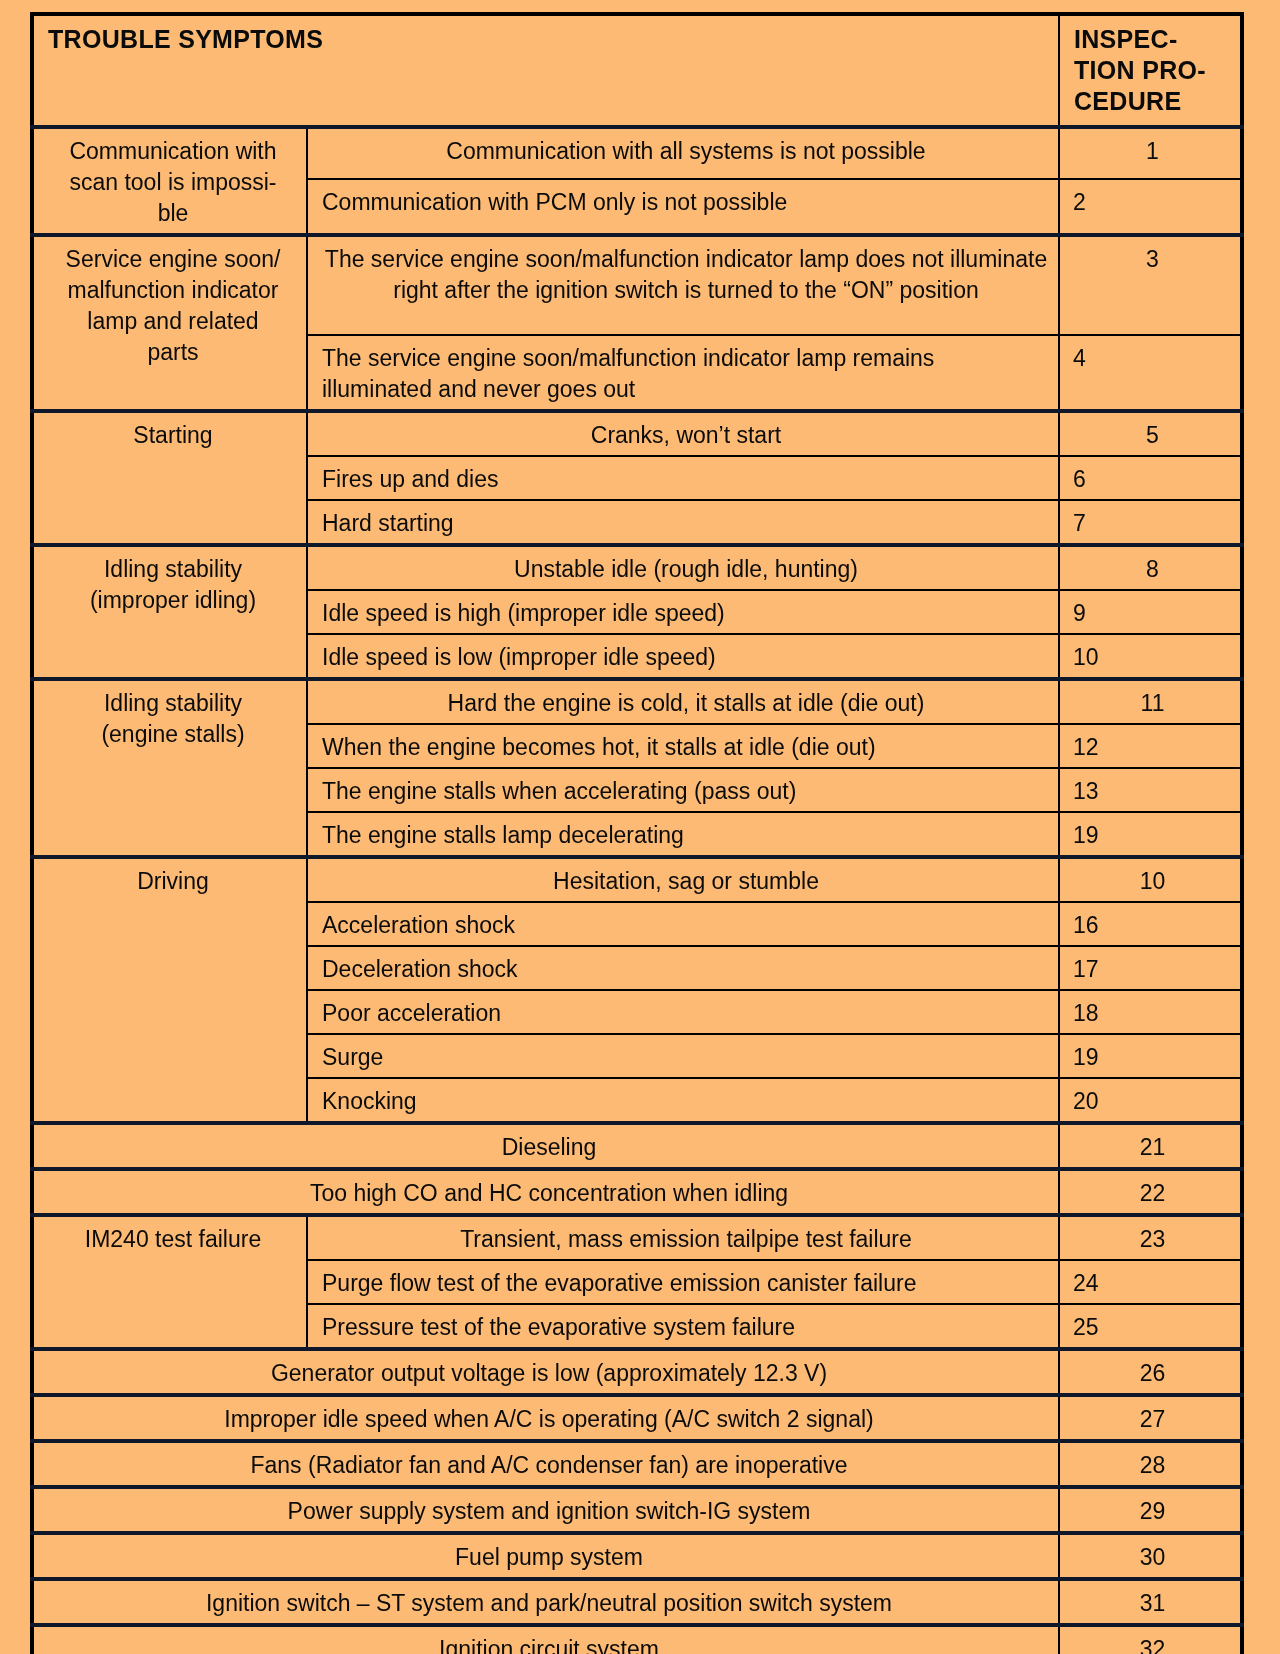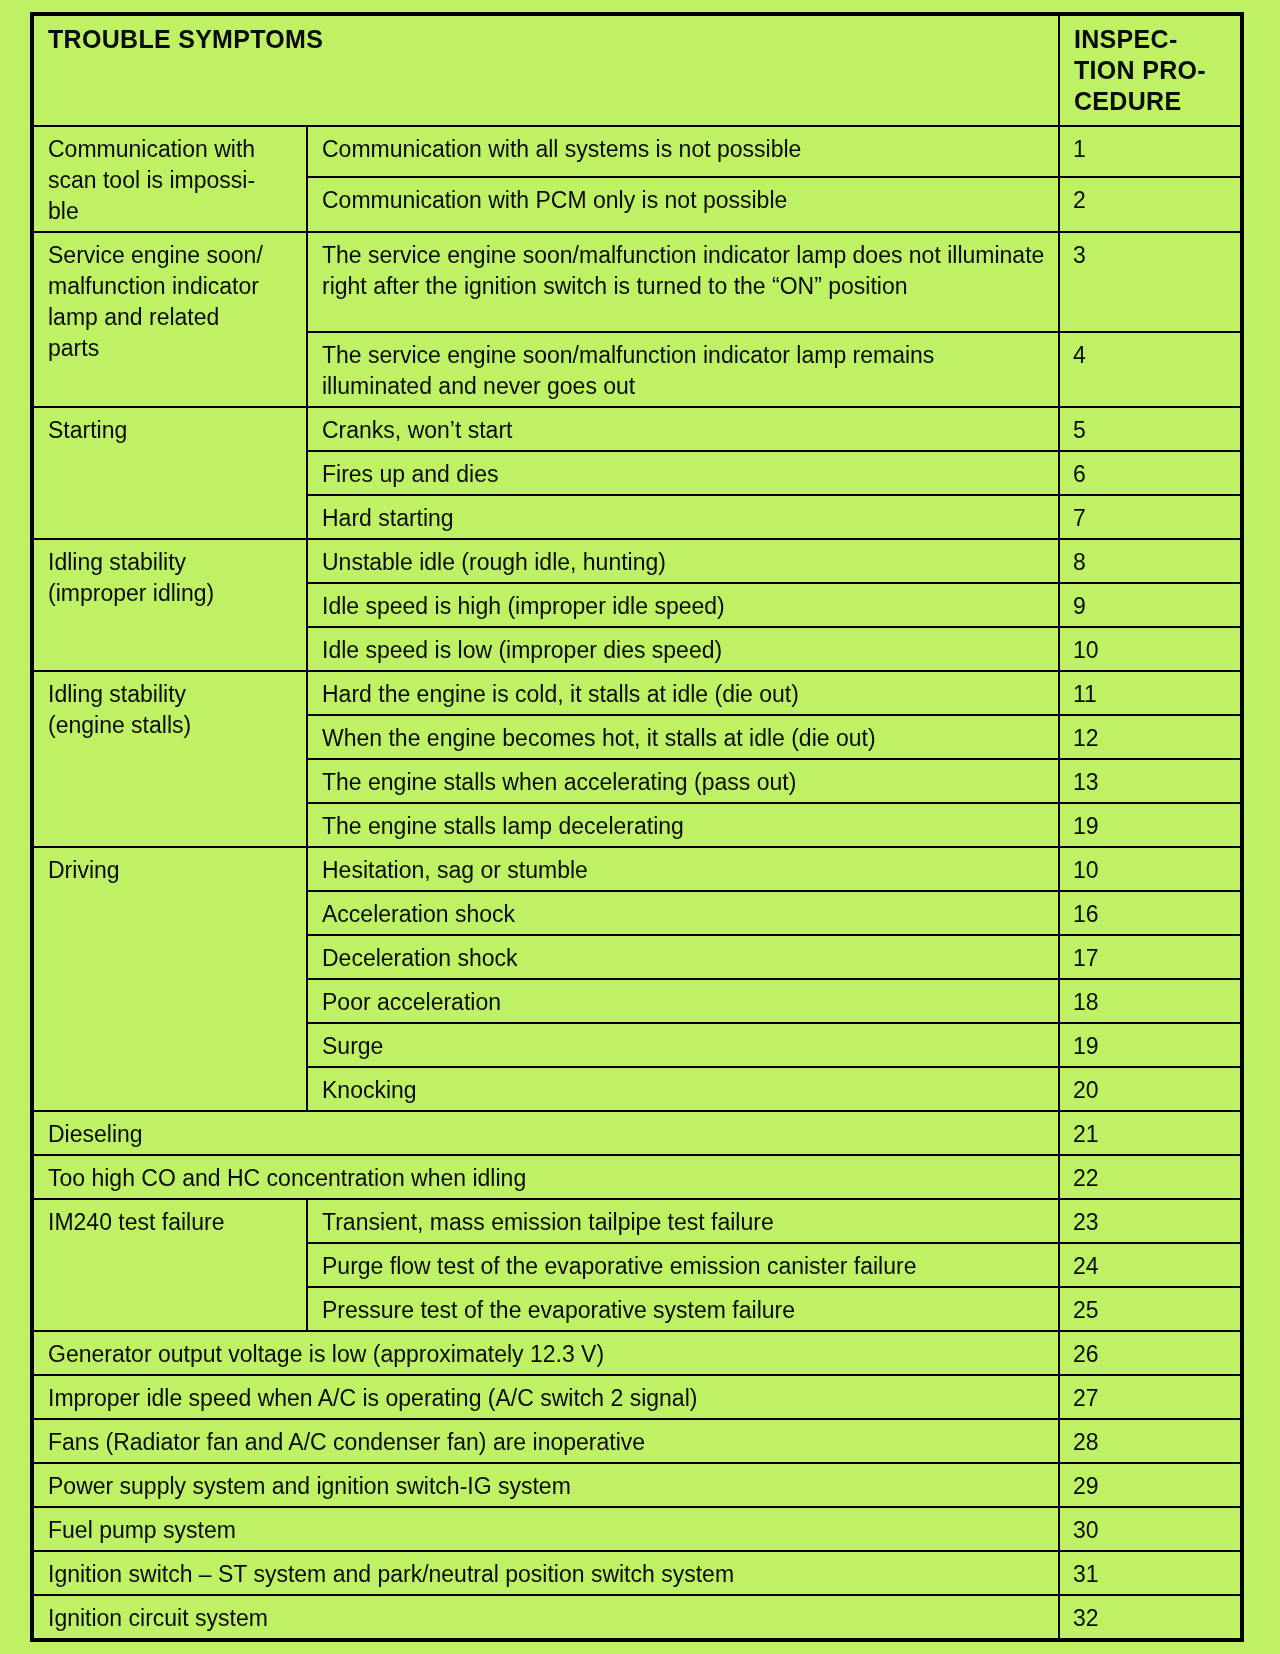--- a/index.html
+++ b/index.html
@@ -9,21 +9,21 @@
     width: 1280px;
     height: 1654px;
     font-family: "Liberation Sans", sans-serif;
     color: #0b0b0b;
     -webkit-font-smoothing: antialiased;
   }
   .page {
     position: relative;
     width: 1280px;
     height: 1654px;
-    background: #bef264;
+    background: #fdba74;
     overflow: hidden;
   }
   table.symptoms {
     position: absolute;
     left: 30px;
     top: 12px;
     width: 1210px;
     border-collapse: collapse;
     table-layout: fixed;
     border: 4px solid #000;
@@ -46,21 +46,21 @@
     padding: 8px 8px 8px 14px;
     letter-spacing: 0.3px;
   }
   tbody td {
     font-size: 23px;
     font-weight: normal;
     line-height: 31px;
     padding: 7px 8px 4px 14px;
   }
   td.cell-proc { padding-left: 13px; }
-  tr.sect > td { border-top: 1px solid #0f172a; }
+  tr.sect > td { border-top: 4px solid #0f172a; text-align: center; }
 
   
   tr.h-header { height: 93px; }
   tr.h-1      { height: 43px; margin-top: 32px; }
   tr.h-1a     { height: 46px; }
   tr.h-1b     { height: 50px; }
   tr.h-2      { height: 68px; }
   tr.h-3      { height: 100px; }
 </style>
 </head>
@@ -125,21 +125,21 @@
         <td rowspan="3" class="cell-group">Idling stability
 (improper idling)</td>
         <td class="cell-symptom">Unstable idle (rough idle, hunting)</td>
         <td class="cell-proc">8</td>
       </tr>
       <tr class="h-1">
         <td class="cell-symptom">Idle speed is high (improper idle speed)</td>
         <td class="cell-proc">9</td>
       </tr>
       <tr class="h-1">
-        <td class="cell-symptom">Idle speed is low (improper dies speed)</td>
+        <td class="cell-symptom">Idle speed is low (improper idle speed)</td>
         <td class="cell-proc">10</td>
       </tr>
 
       <tr class="h-1 sect">
         <td rowspan="4" class="cell-group">Idling stability
 (engine stalls)</td>
         <td class="cell-symptom">Hard the engine is cold, it stalls at idle (die out)</td>
         <td class="cell-proc">11</td>
       </tr>
       <tr class="h-1">

